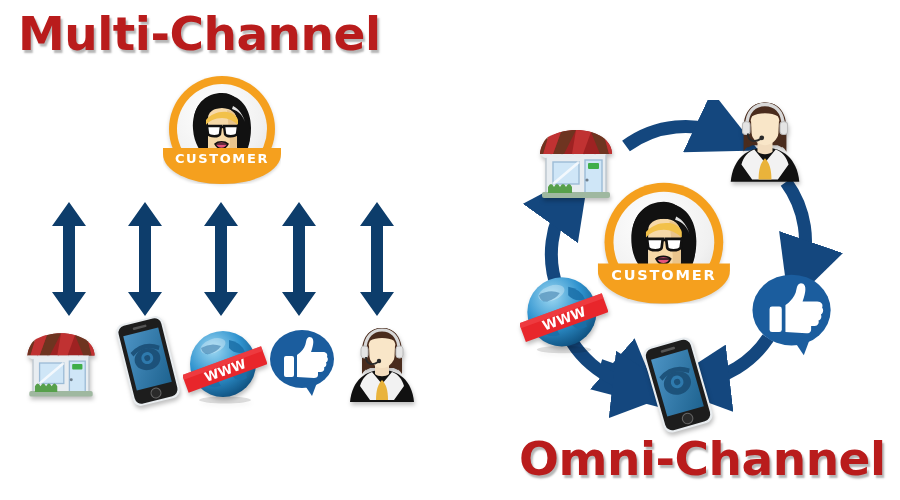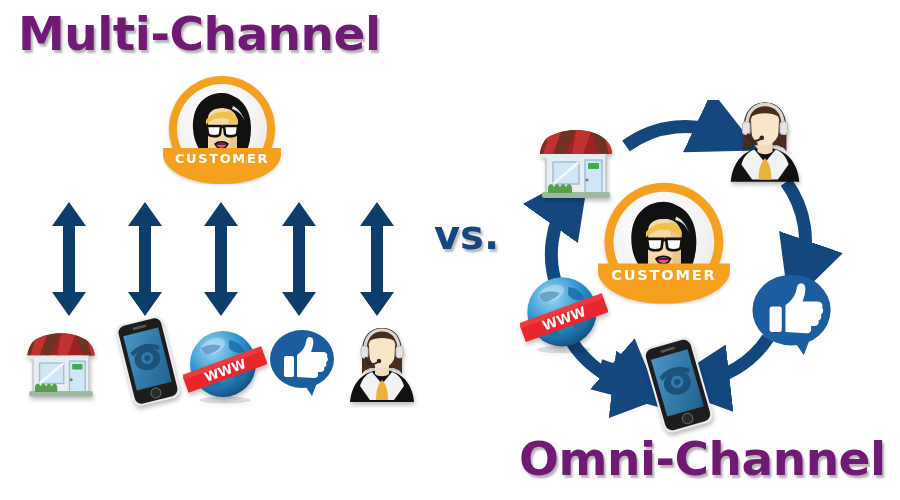--- a/index.html
+++ b/index.html
@@ -9,21 +9,21 @@
   }
   #stage{position:absolute;left:0;top:0;width:900px;height:500px;}
 
   
   .big-title{
     position:absolute;
     font-family:"DejaVu Sans","Liberation Sans",sans-serif;
     font-weight:bold;
     font-size:47px;
     letter-spacing:-0.5px;
-    color:#701a75;
+    color:#b91c1c;
     text-shadow:2px 3px 2px rgba(120,120,120,0.55);
     white-space:nowrap;
   }
   #title-multi{left:18px;top:6px;}
   #title-omni{left:519px;top:431px;}
 
   .vs-label{
     position:absolute;left:434px;top:212px;
     font-family:"DejaVu Sans","Liberation Sans",sans-serif;
     font-weight:bold;font-size:40px;color:#13477E;
@@ -81,21 +81,20 @@
 </style>
 </head>
 <body>
 
 <div id="stage">
 
   <div class="big-title" id="title-multi">Multi-Channel</div>
 
   <div class="big-title" id="title-omni">Omni-Channel</div>
 
-  <div class="vs-label">vs.</div>
 
   <div class="badge" id="badge-left">
     <div class="ring"></div>
     <div class="inner"></div>
     <svg class="face" viewBox="0 0 90 90">
 
       <path d="M45 10 C24 10 15 26 16 45 C17 60 24 70 31 72 L31 44 C31 34 38 28 45 28 C52 28 60 34 60 44 L60 74 C70 68 74 58 74 44 C74 25 64 10 45 10 Z" fill="#111111"></path>
 
       <path d="M31 34 C31 28 37 24 45 24 C54 24 60 29 60 38 L60 60 C60 70 53 76 45 76 C36 76 31 69 31 60 Z" fill="#F6D9A8"></path>
       <path d="M50 26 C57 27 60 31 60 38 L60 60 C60 70 53 76 45 76 C51 72 53 66 53 58 Z" fill="#E9C48C"></path>

